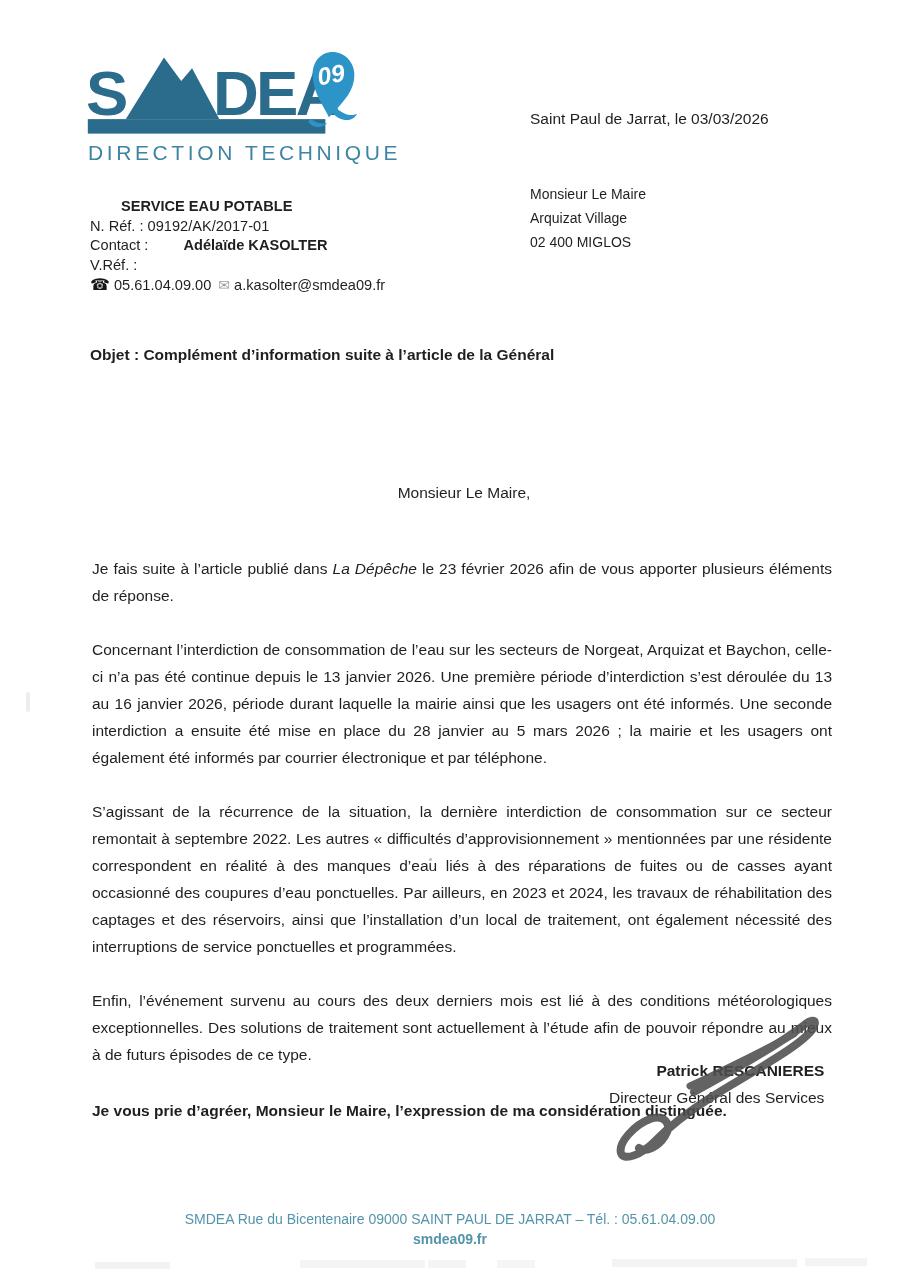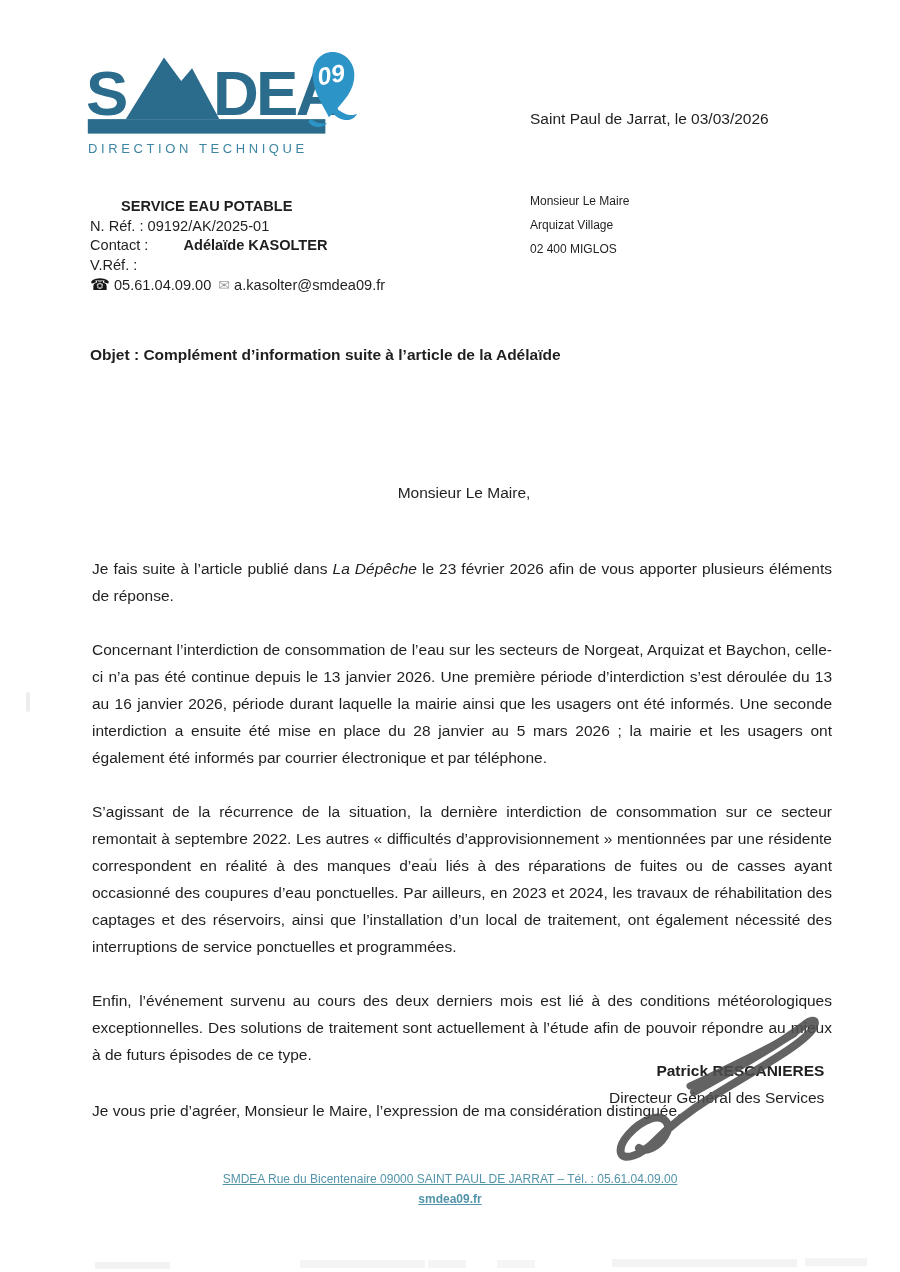--- a/index.html
+++ b/index.html
@@ -9,51 +9,51 @@
     margin:0 auto;
     background:#ffffff;
     font-family:"Liberation Sans", sans-serif;
     color:#1f1f1f;
     overflow:hidden;
   }
   
   .logo-wrap{position:absolute;left:86px;top:50px;width:272px;height:92px;}
   .dept{
     position:absolute;left:88px;top:141px;
-    font-size:13px;letter-spacing:3.6px;
+    font-size:21px;letter-spacing:3.6px;
     color:#3d85a3;font-weight:400;
   }
   .place-date{position:absolute;left:530px;top:110px;font-size:15.5px;}
   
   .sender{position:absolute;left:90px;top:197px;font-size:14.6px;line-height:19.5px;}
   .sender .bold{font-weight:bold;margin-left:31px;}
   .sender .row{white-space:nowrap;}
   .phone-icon{font-size:16px;color:#161616;margin-right:4px;}
   .envelope-icon{font-size:14px;color:#9b9b9b;margin:0 4px 0 7px;}
   
-  .recipient{position:absolute;left:530px;top:189px;font-size:12px;line-height:24px;}
+  .recipient{position:absolute;left:530px;top:182px;font-size:14px;line-height:24px;}
   
   .subject{position:absolute;left:90px;top:346px;font-size:15.5px;font-weight:bold;}
   
   .body{
     position:absolute;left:92px;top:479px;width:740px;
     font-size:15.5px;line-height:27px;text-align:justify;
   }
   .body .salutation{text-align:center;margin:0 0 49px 4px;}
   .body p{margin:0 0 27px 0;}
-  .body p.closing{text-align:left;margin-top:29px;}
+  .body p.closing{text-align:left;margin-top:29px;font-weight:bold;}
   .body em{font-style:italic;}
   
   .sig-text{position:absolute;left:609px;top:1057px;font-size:15.5px;line-height:27px;}
   .sig-name{font-weight:bold;text-align:right;}
   .sig-svg{position:absolute;left:598px;top:1006px;width:235px;height:165px;}
   
   .footer{
-    position:absolute;left:0;top:1169px;width:100%;
-    text-align:center;color:#5394aa;font-size:12px;line-height:20px;text-decoration:underline;
+    position:absolute;left:0;top:1209px;width:100%;
+    text-align:center;color:#5394aa;font-size:14px;line-height:20px;
   }
   .footer .site{font-weight:bold;}
   
   .artifact{position:absolute;pointer-events:none;}
   .a-left{left:26px;top:692px;width:4px;height:20px;background:#ededed;border-radius:2px;}
   .a-dot{left:429px;top:858px;width:3px;height:3px;background:#b9b9b9;border-radius:50%;}
   .a-b1{left:95px;top:1262px;width:75px;height:7px;background:#f2f2f2;}
   .a-b2{left:300px;top:1260px;width:125px;height:8px;background:#f4f4f4;}
   .a-b3{left:428px;top:1260px;width:38px;height:8px;background:#f4f4f4;}
   .a-b4{left:497px;top:1260px;width:38px;height:8px;background:#f5f5f5;}
@@ -82,33 +82,33 @@
         <path fill="#2d94c8" d="M 248 76 C 255 81 261 82 266 80 C 261 87 250 86 245 79 Z"></path>
       </g>
     </svg>
   </div>
   <div class="dept">DIRECTION TECHNIQUE</div>
 
   <div class="place-date">Saint Paul de Jarrat, le 03/03/2026</div>
 
   <div class="sender">
     <div class="row bold">SERVICE EAU POTABLE</div>
-    <div class="row">N. Réf. : 09192/AK/2025-01</div>
+    <div class="row">N. Réf. : 09192/AK/2017-01</div>
     <div class="row"><span>Contact :</span>&nbsp;<span class="bold">Adélaïde KASOLTER</span></div>
     <div class="row">V.Réf. :</div>
     <div class="row"><span class="phone-icon">☎</span><span>05.61.04.09.00</span><span class="envelope-icon">✉</span><span>a.kasolter@smdea09.fr</span></div>
   </div>
 
   <div class="recipient">
     <div>Monsieur Le Maire</div>
     <div>Arquizat Village</div>
     <div>02 400 MIGLOS</div>
   </div>
 
-  <div class="subject">Objet : Complément d’information suite à l’article de la Adélaïde</div>
+  <div class="subject">Objet : Complément d’information suite à l’article de la Général</div>
 
   <div class="body">
     <div class="salutation">Monsieur Le Maire,</div>
     <p><span>Je fais suite à l’article publié dans </span><em>La Dépêche</em><span> le 23 février 2026 afin de vous apporter plusieurs éléments de réponse.</span></p>
     <p>Concernant l’interdiction de consommation de l’eau sur les secteurs de Norgeat, Arquizat et Baychon, celle-ci n’a pas été continue depuis le 13 janvier 2026. Une première période d’interdiction s’est déroulée du 13 au 16 janvier 2026, période durant laquelle la mairie ainsi que les usagers ont été informés. Une seconde interdiction a ensuite été mise en place du 28 janvier au 5 mars 2026 ; la mairie et les usagers ont également été informés par courrier électronique et par téléphone.</p>
     <p>S’agissant de la récurrence de la situation, la dernière interdiction de consommation sur ce secteur remontait à septembre 2022. Les autres « difficultés d’approvisionnement » mentionnées par une résidente correspondent en réalité à des manques d’eau liés à des réparations de fuites ou de casses ayant occasionné des coupures d’eau ponctuelles. Par ailleurs, en 2023 et 2024, les travaux de réhabilitation des captages et des réservoirs, ainsi que l’installation d’un local de traitement, ont également nécessité des interruptions de service ponctuelles et programmées.</p>
     <p>Enfin, l’événement survenu au cours des deux derniers mois est lié à des conditions météorologiques exceptionnelles. Des solutions de traitement sont actuellement à l’étude afin de pouvoir répondre au mieux à de futurs épisodes de ce type.</p>
     <p class="closing">Je vous prie d’agréer, Monsieur le Maire, l’expression de ma considération distinguée.</p>
   </div>
 

